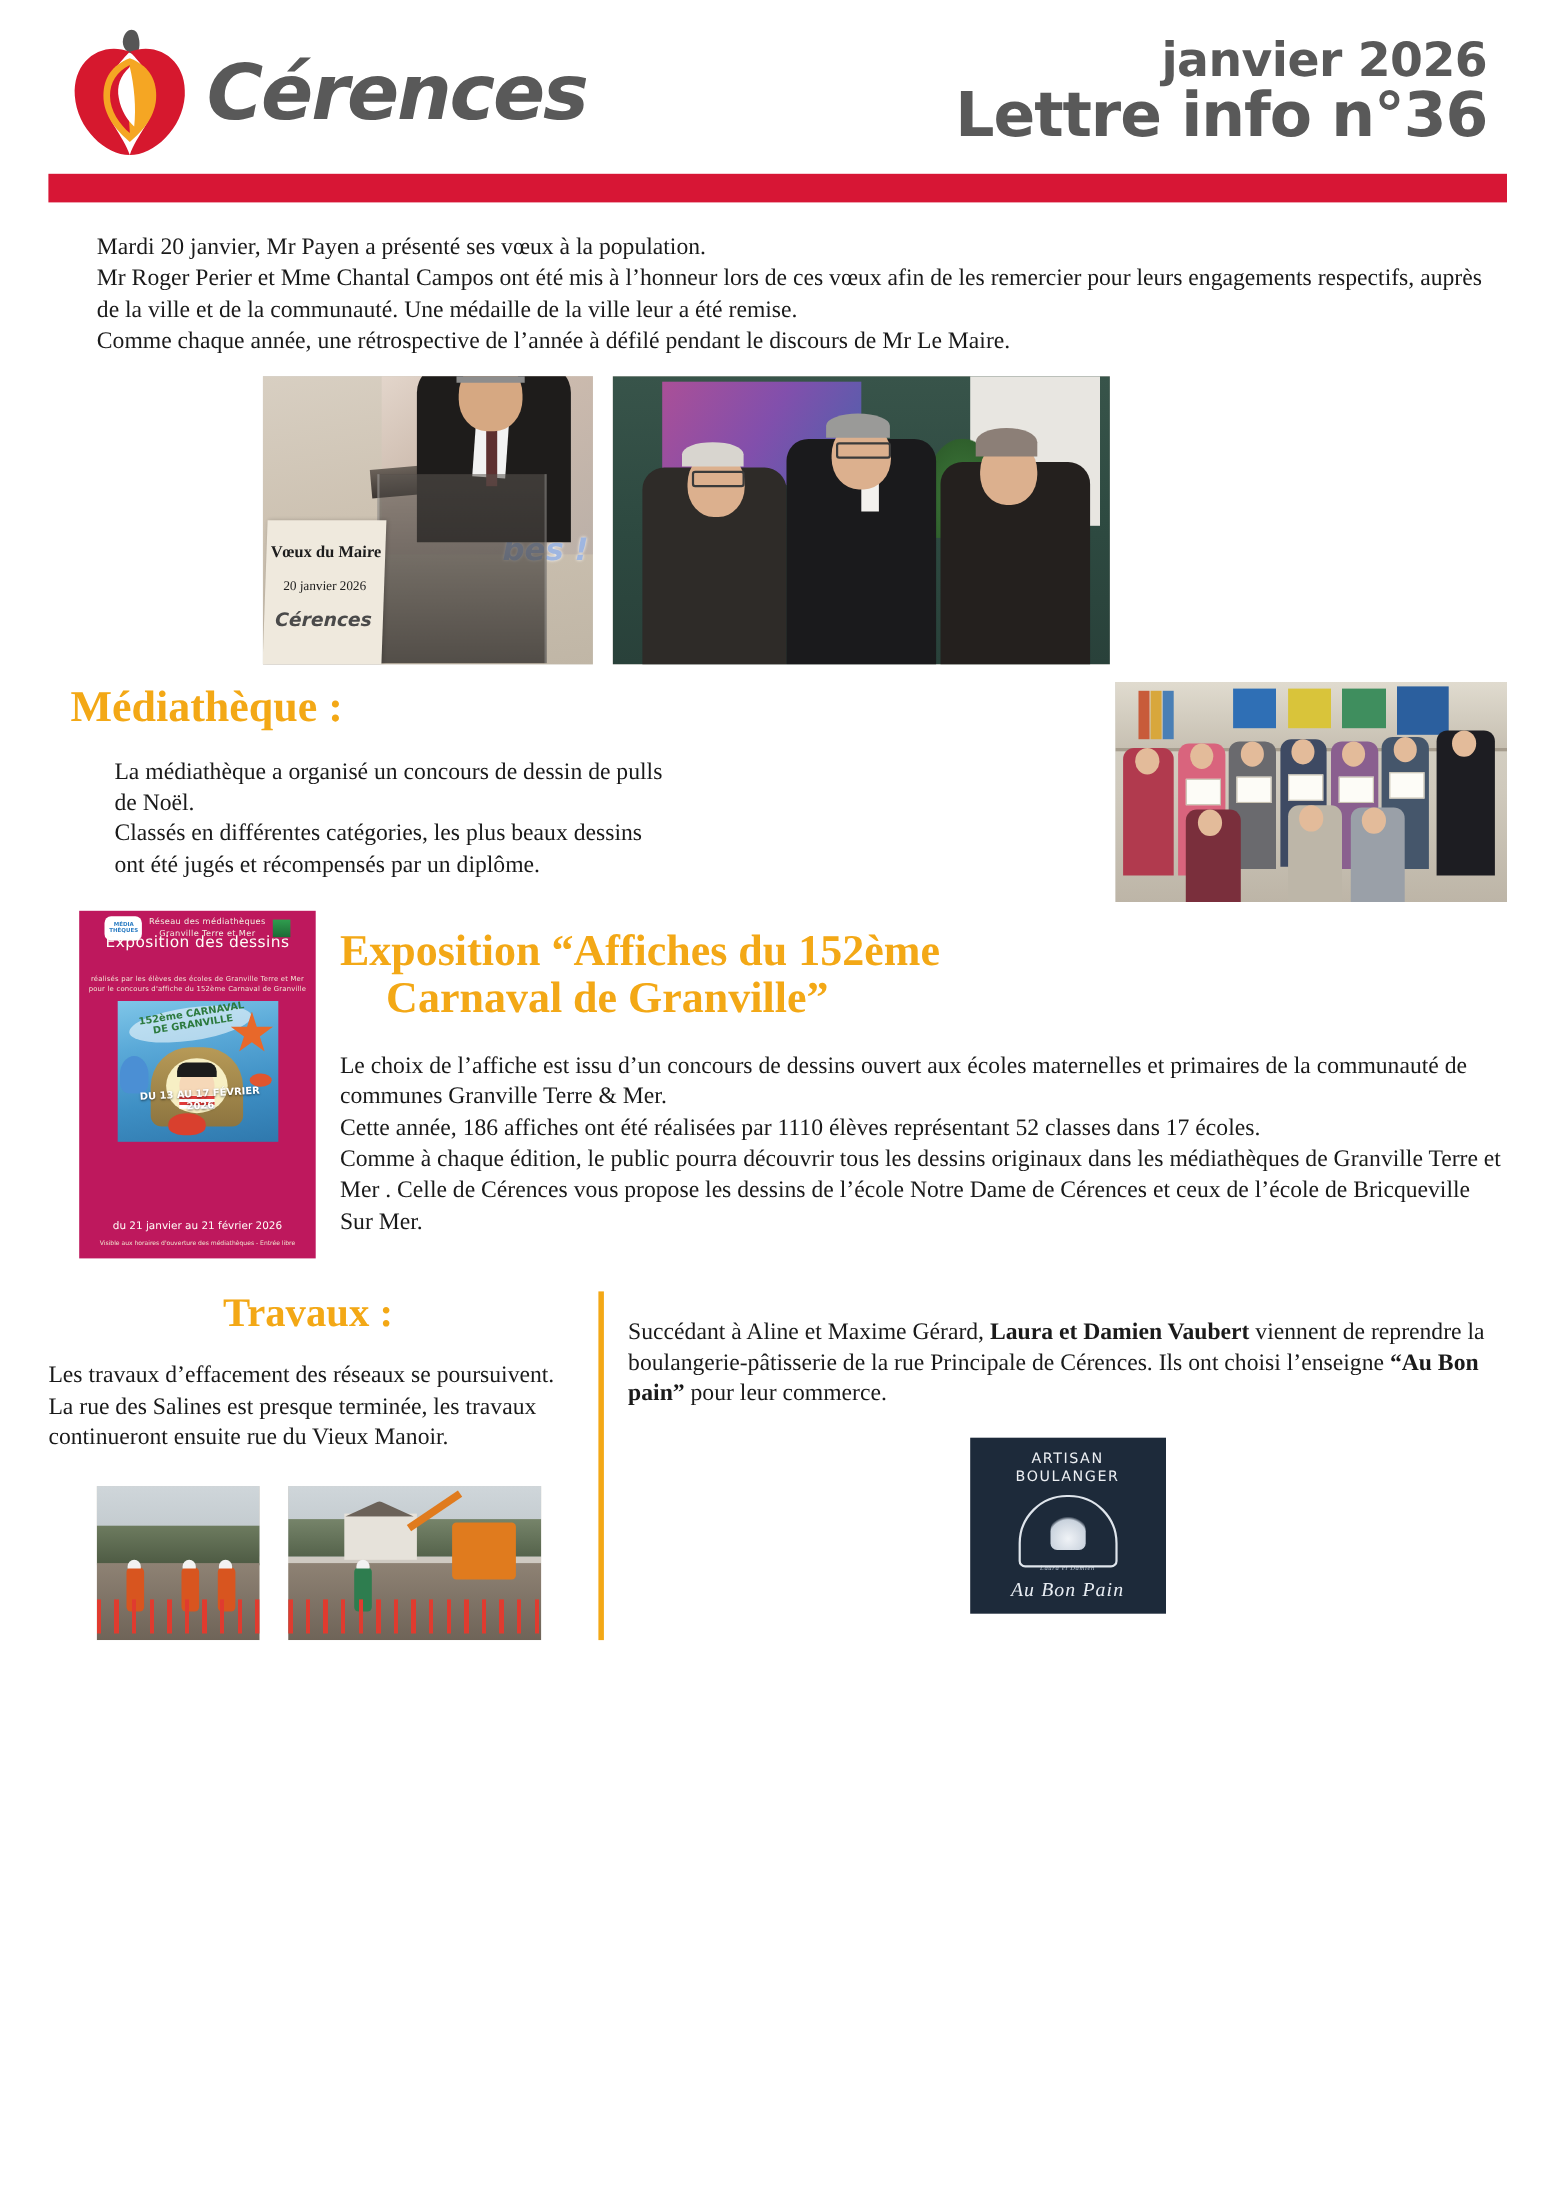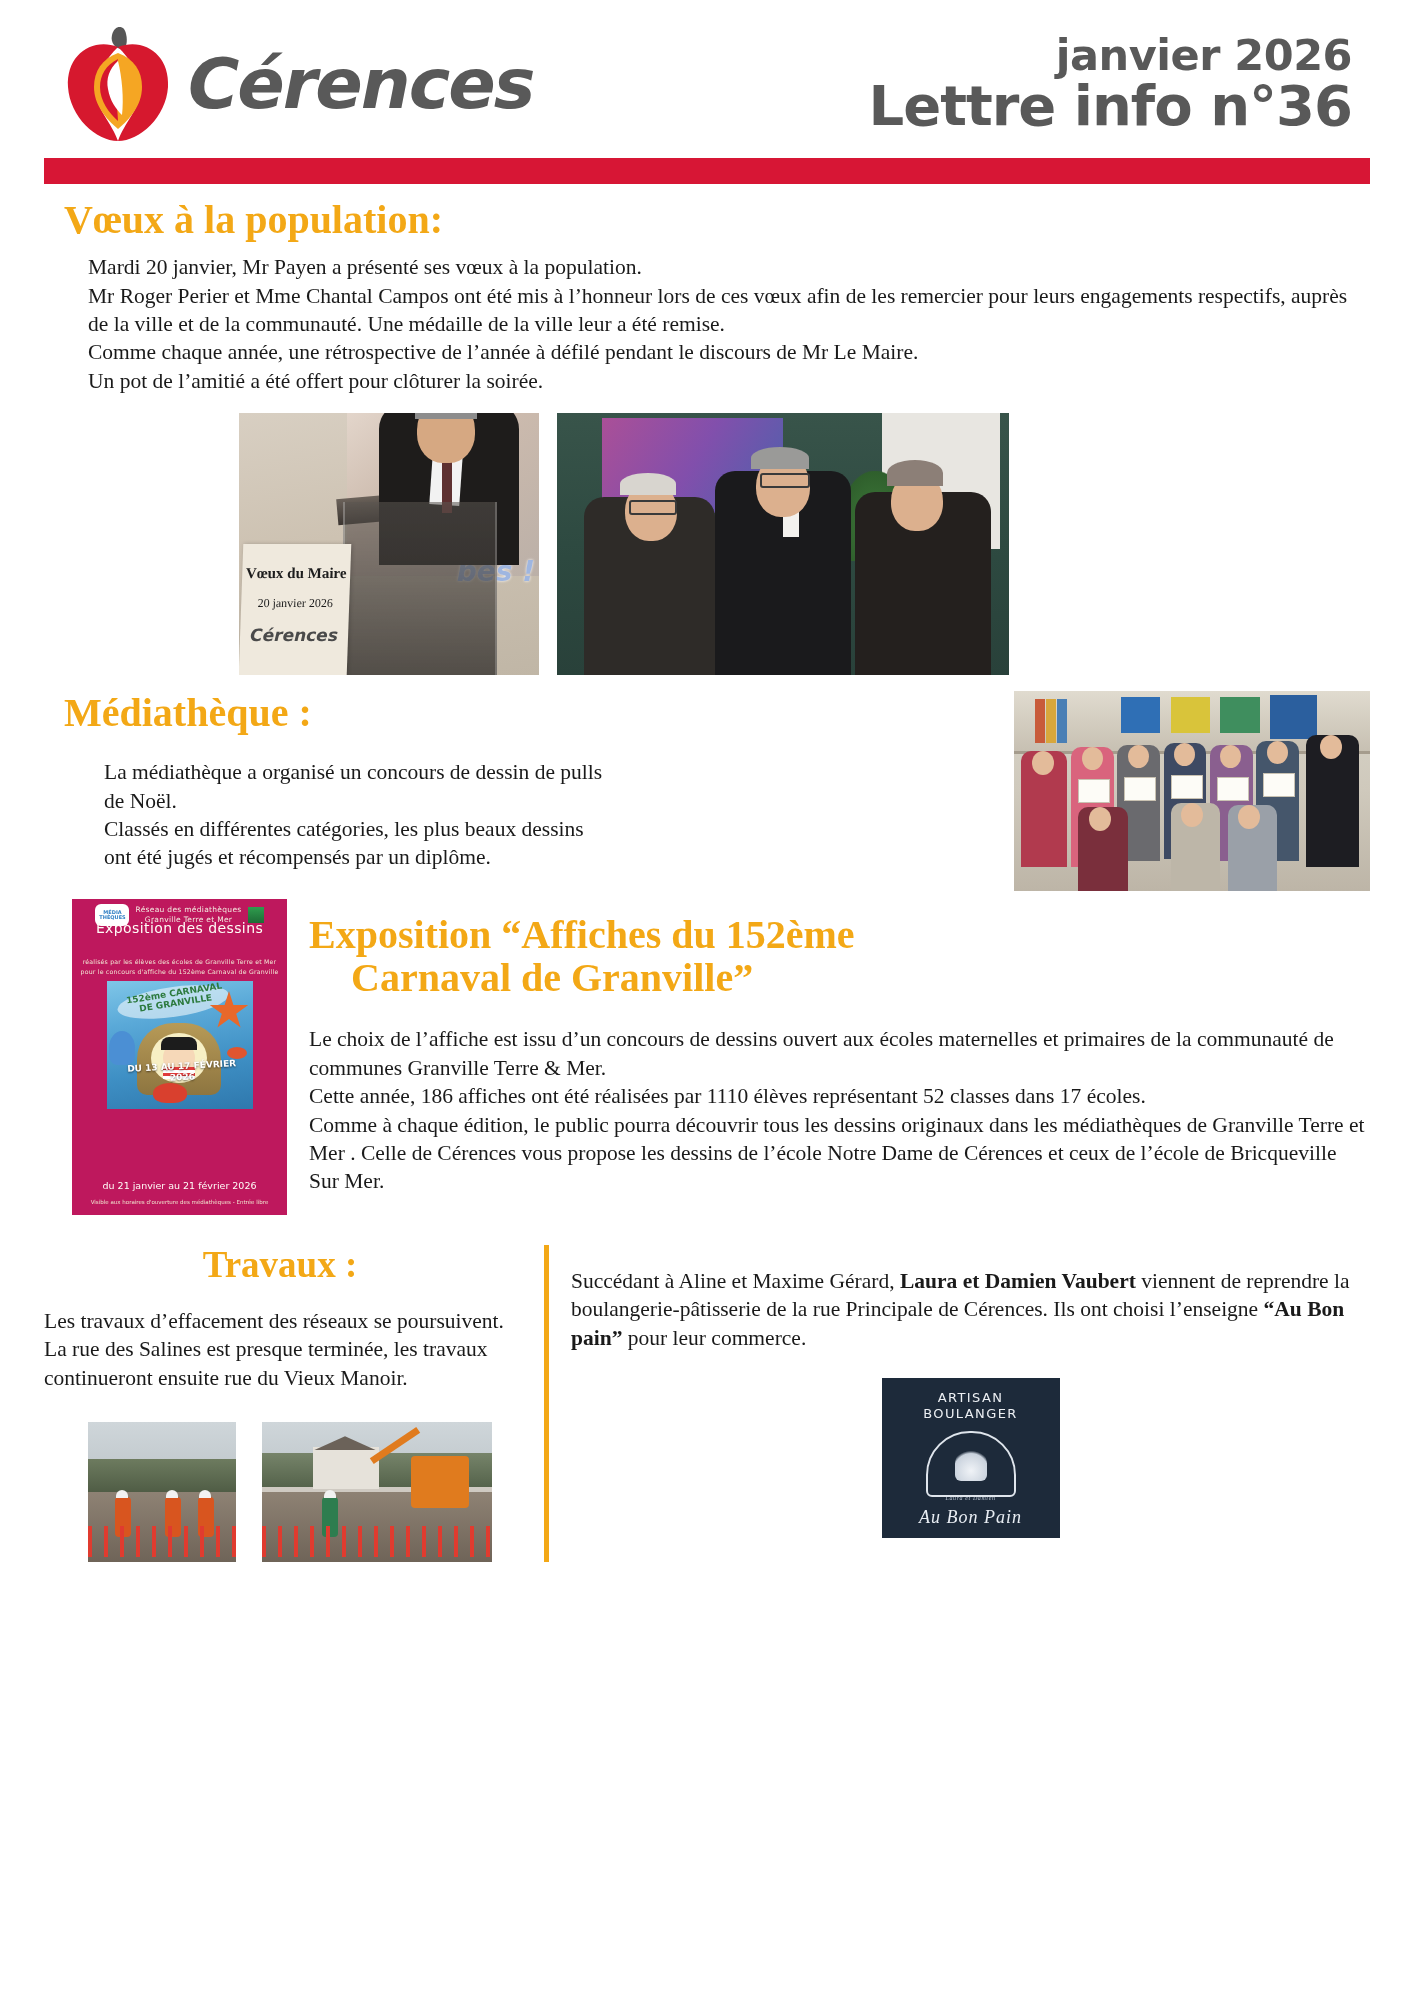--- a/index.html
+++ b/index.html
@@ -316,28 +316,24 @@
     <div class="logo-wordmark">Cérences</div>
   </div>
   <div class="header-title">
     <div class="line1">janvier 2026</div>
     <div class="line2">Lettre info n°36</div>
   </div>
 </div>
 <div class="red-bar"></div>
 
 <div class="block-voeux">
-  <div class="voeux-head">
-    <h2 class="sec-title">Vœux à la population:</h2>
-  </div>
   <div class="body-text voeux-text">
     <p>Mardi 20 janvier, Mr Payen a présenté ses vœux à la population.</p>
     <p>Mr Roger Perier et Mme Chantal Campos ont été mis à l’honneur lors de ces vœux afin de les remercier pour leurs engagements respectifs, auprès de la ville et de la communauté. Une médaille de la ville leur a été remise.</p>
     <p>Comme chaque année, une rétrospective de l’année à défilé pendant le discours de Mr Le Maire.</p>
-    <p>Un pot de l’amitié a été offert pour clôturer la soirée.</p>
   </div>
 
   <div class="photo-row-1">
     <div class="photo ph-podium">
       <div class="wall"></div>
       <div class="screen"></div>
       <div class="blue-txt">bes !</div>
       <div class="lectop"></div>
       <div class="person"></div>
       <div class="shirt"></div>

